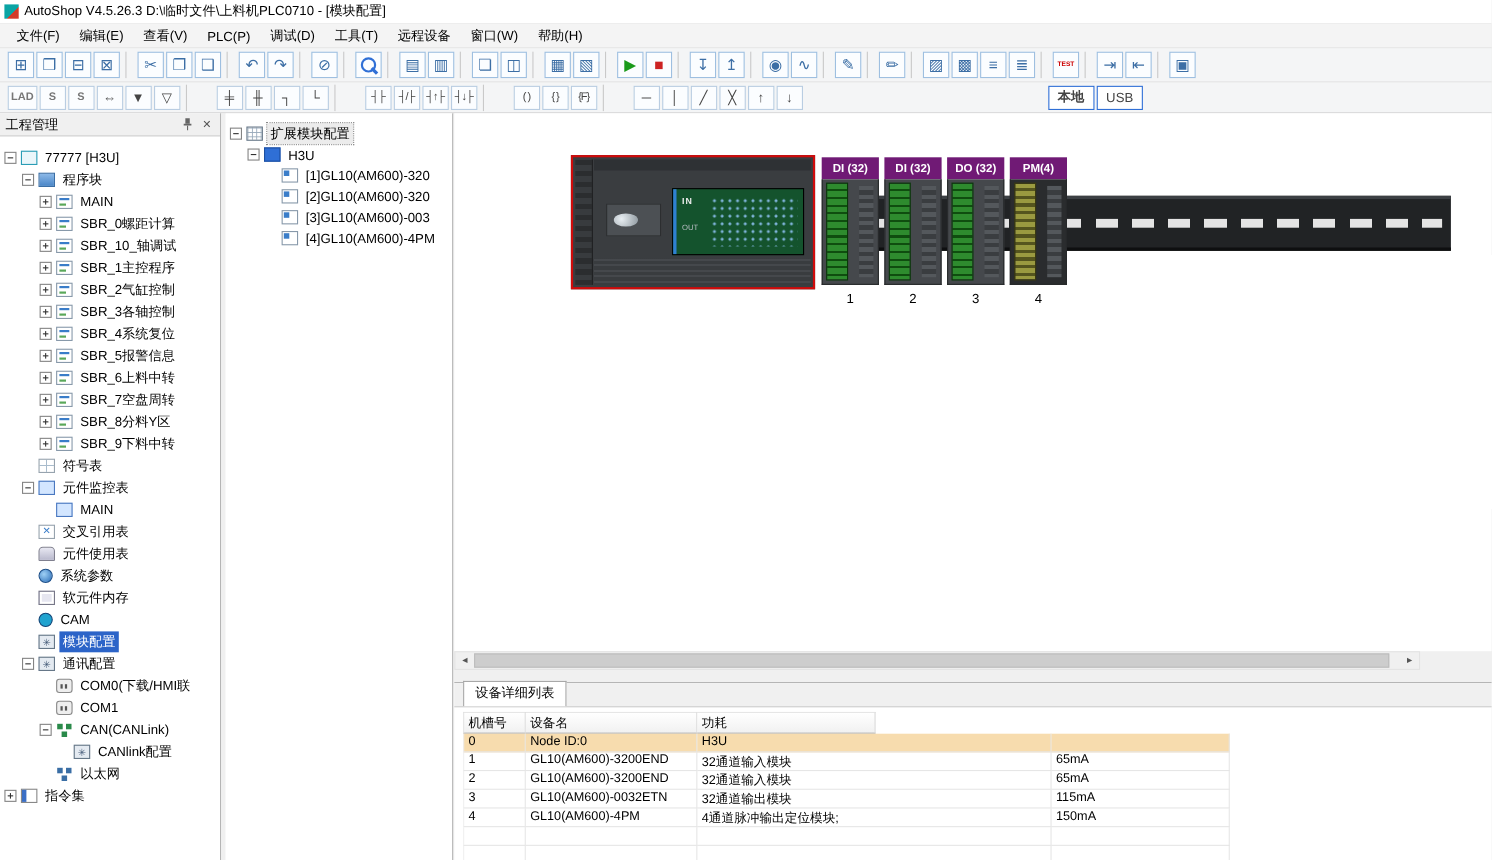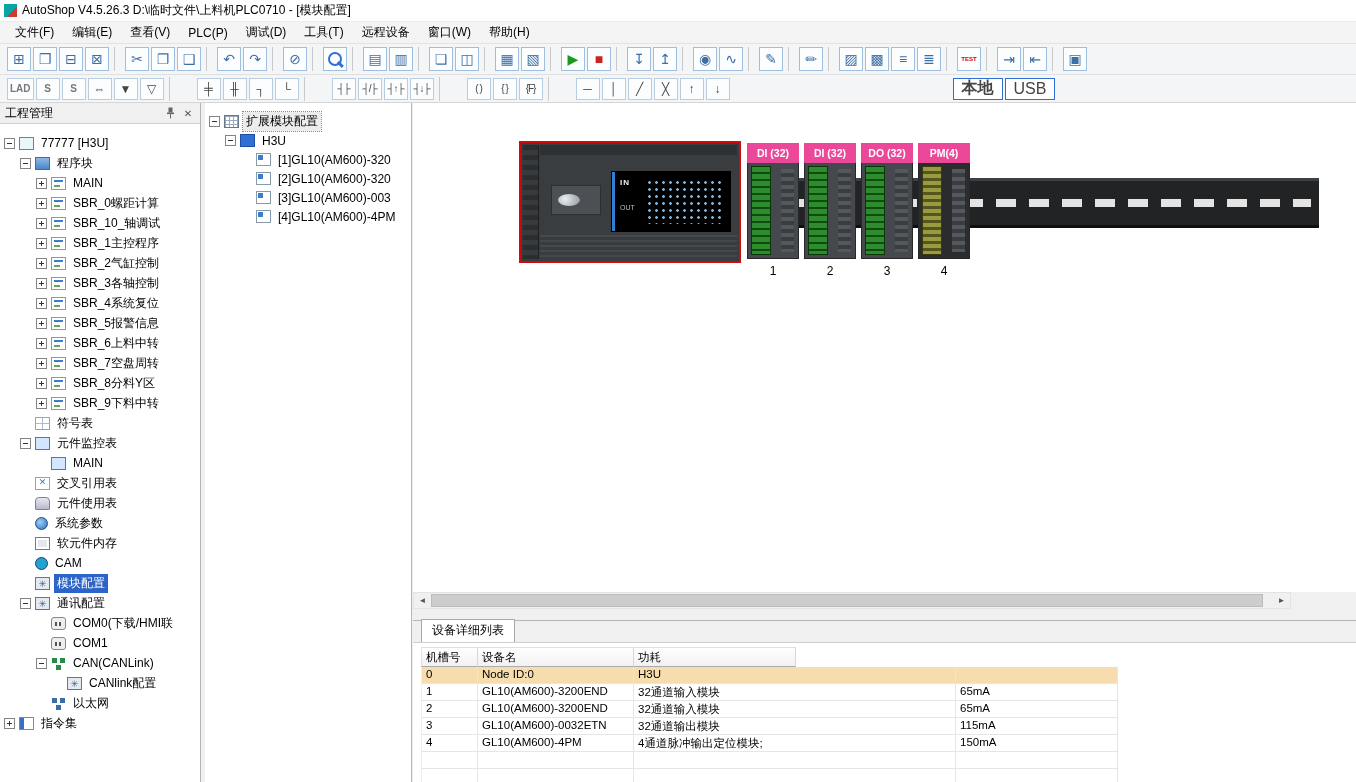--- a/index.html
+++ b/index.html
@@ -31,21 +31,21 @@
   border:2px solid #2f6fd6;border-radius:50%;}
 .tb1 .it.mag::after{content:"";position:absolute;left:13px;top:15px;width:7px;height:2.5px;
   background:#2f6fd6;transform:rotate(45deg);}
 
 .tb2{position:absolute;left:0;top:75px;width:1356px;height:28px;background:#f4f5f6;
   display:flex;align-items:center;padding-left:6px;border-bottom:1px solid #d6d6d6;}
 .tb2 .it{min-width:24px;height:22px;margin:0 1px;border:1px solid #b9cde2;background:#fbfdff;
   color:#444;font-size:12px;display:flex;align-items:center;justify-content:center;flex:none;padding:0 2px;}
 .tb2 .it.sm{font-size:10px;letter-spacing:-1px;}
 .tb2 .it.txt{font-size:10px;color:#777;font-weight:bold;}
-.tb2 .it.btn{border:1px solid #2f6fd6;background:#fff;font-size:16px;padding:4px 8px;}
+.tb2 .it.btn{border:1px solid #2f6fd6;background:#fff;font-size:12px;padding:4px 8px;}
 .tb2 .it.local{margin-left:222px;font-weight:bold;}
 
 
 .left{position:absolute;left:0;top:103px;width:201px;bottom:0;background:#fff;border-right:1px solid #b5b5b5;}
 .left-hd{height:21px;background:#f0f0f0;border-bottom:1px solid #d0d0d0;display:flex;align-items:center;padding:0 5px;gap:4px;}
 .left-hd .t{flex:1;white-space:nowrap;}
 .hd-btn{width:14px;height:14px;display:flex;align-items:center;justify-content:center;color:#555;font-size:10px;}
 .tree{padding-top:9px;overflow:hidden;white-space:nowrap;}
 .ti{height:20px;display:flex;align-items:center;}
 .mid .ti{height:19px;}
@@ -104,32 +104,32 @@
   background-image:repeating-linear-gradient(90deg,#e4e4e4 0 20px,transparent 20px 33px);}
 
 .cpu{position:absolute;left:106px;top:38px;width:222px;height:122px;border:2px solid #d00b0b;
   background:#3a3d40;z-index:3;}
 .cpu-left{position:absolute;left:2px;top:2px;bottom:2px;width:16px;
   background:repeating-linear-gradient(#2b2d2f 0 5px,#383b3e 5px 10px);border-right:1px solid #1e1f21;}
 .cpu-top{position:absolute;left:19px;right:2px;top:2px;height:10px;background:#2e3134;}
 .cpu-logo{position:absolute;left:30px;top:42px;width:50px;height:30px;background:#4c5054;border:1px solid #2c2e30;}
 .cpu-logo::before{content:"";position:absolute;left:6px;top:8px;width:22px;height:12px;border-radius:50%;
   background:radial-gradient(circle at 7px 5px,#e8eef2,#8d979e);}
-.cpu-display{position:absolute;left:90px;top:28px;width:120px;height:61px;background:#000000;border:1px solid #000;}
+.cpu-display{position:absolute;left:90px;top:28px;width:120px;height:61px;background:#14532d;border:1px solid #000;}
 .cpu-blue{position:absolute;left:0;top:0;bottom:0;width:3px;background:#2f80d2;}
 .in-label{position:absolute;left:8px;top:6px;color:#f0f0f0;font-size:8px;font-weight:bold;letter-spacing:1px;}
 .out-label{position:absolute;left:8px;top:32px;color:#b9bfc4;font-size:7px;}
 .led-grid{position:absolute;left:34px;top:7px;right:5px;bottom:7px;
   background-image:radial-gradient(circle,#7fb3d9 1.1px,transparent 1.6px);background-size:7px 7px;}
 .cpu-bottom{position:absolute;left:19px;right:2px;bottom:2px;height:24px;
   background:repeating-linear-gradient(180deg,#45484c 0 2px,#393c3f 2px 5px);}
 
 .modules{position:absolute;left:334px;top:40px;display:flex;gap:5px;z-index:2;}
 .module{width:52px;}
-.mhd{height:20px;background:#ec4899;color:#fff;font-size:10.5px;font-weight:bold;
+.mhd{height:20px;background:#701a75;color:#fff;font-size:10.5px;font-weight:bold;
   display:flex;align-items:center;justify-content:center;white-space:nowrap;}
 .mbody{height:96px;background:#45484c;position:relative;border:1px solid #26282a;border-top:none;}
 .mbody::before{content:"";position:absolute;left:3px;top:3px;bottom:3px;width:18px;
   background:repeating-linear-gradient(#2e8b2e 0 5px,#0f4d0f 5px 7px);border:1px solid #083808;}
 .mbody::after{content:"";position:absolute;right:4px;top:6px;bottom:6px;width:13px;
   background:repeating-linear-gradient(#54585c 0 4px,#3a3d40 4px 8px);}
 .module.pm .mbody{background:#2a2c2e;}
 .module.pm .mbody::before{background:repeating-linear-gradient(#9a9a40 0 4px,#55551e 4px 7px);border-color:#3a3a10;}
 .mnum{text-align:center;margin-top:5px;font-size:12px;color:#000;}
 

